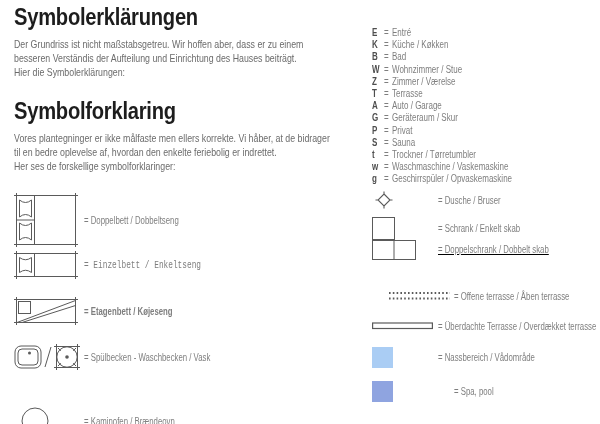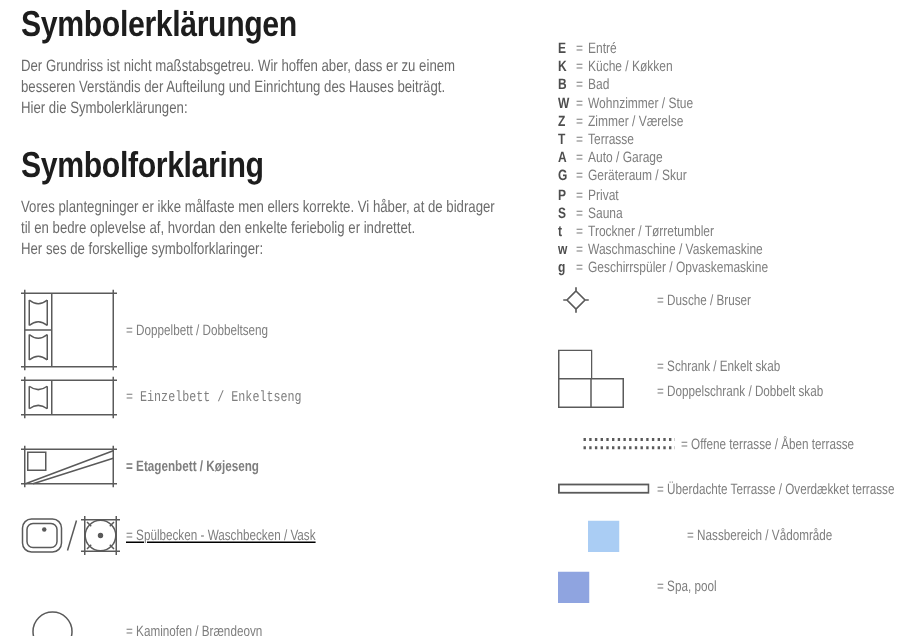--- a/index.html
+++ b/index.html
@@ -74,21 +74,21 @@
   <span class="sym-cell">
     <svg width="64" height="28" viewBox="0 0 64 28">
       <path class="ln" d="M0,2.5 H64 M0,25.5 H64 M2.5,0 V28 M61.5,0 V28"></path>
       <rect class="ln" x="4.5" y="4.5" width="12" height="12"></rect>
       <path class="ln" d="M3,25.5 L61.5,3.5 M8,25.5 L61.5,8.5"></path>
     </svg>
   </span>
   <span class="lbl">= Etagenbett / Køjeseng</span>
 </div>
 
-<div class="legend-row" style="left:14px;top:342px;height:30px;text-decoration:underline;">
+<div class="legend-row" style="left:14px;top:342px;height:30px;">
   <span class="sym-cell">
     <svg width="28" height="28" viewBox="0 0 28 28">
       <rect class="ln" x="1" y="3" width="26" height="22" rx="6"></rect>
       <rect class="ln" x="4" y="6" width="20" height="16" rx="4"></rect>
       <circle class="dot" cx="15.5" cy="10" r="1.5"></circle>
     </svg>
     <svg class="slash" width="8" height="28" viewBox="0 0 8 28">
       <path class="ln" d="M7,4 L1,24"></path>
     </svg>
     <svg width="26" height="28" viewBox="0 0 26 28">
@@ -180,30 +180,30 @@
 
 <div class="legend-row" style="left:372px;top:189px;height:22px;">
   <span class="sym-cell-r">
     <svg width="18" height="18" viewBox="0 0 18 18" style="margin-left:3px;">
       <path class="ln" style="stroke-width:1.1" d="M9,3 L15,9 L9,15 L3,9 Z M9,0.5 V3 M9,15 V17.5 M0.5,9 H3 M15,9 H17.5"></path>
     </svg>
   </span>
   <span class="lbl">= Dusche / Bruser</span>
 </div>
 
-<div class="legend-row" style="left:372px;top:217px;height:23px;margin-top:16px;">
+<div class="legend-row" style="left:372px;top:217px;height:23px;">
   <span class="sym-cell-r">
     <svg width="23" height="23" viewBox="0 0 23 23">
       <rect class="lnw" x="0.5" y="0.5" width="22" height="22"></rect>
     </svg>
   </span>
   <span class="lbl">= Schrank / Enkelt skab</span>
 </div>
 
-<div class="legend-row" style="left:372px;top:251px;height:21px;">
+<div class="legend-row" style="left:372px;top:239px;height:21px;text-decoration:underline;">
   <span class="sym-cell-r">
     <svg width="44" height="20" viewBox="0 0 44 20">
       <rect class="lnw" x="0.5" y="0.5" width="43" height="19"></rect>
       <path class="ln" d="M22,0.5 V19.5"></path>
     </svg>
   </span>
   <span class="lbl">= Doppelschrank / Dobbelt skab</span>
 </div>
 
 <div class="legend-row" style="left:388px;top:290px;height:12px;">
@@ -218,29 +218,29 @@
 
 <div class="legend-row" style="left:372px;top:321px;height:10px;">
   <span class="sym-cell-r">
     <svg width="61" height="8" viewBox="0 0 61 8">
       <rect class="lnw" style="stroke-width:1.2" x="0.6" y="1" width="59.8" height="5.5"></rect>
     </svg>
   </span>
   <span class="lbl">= Überdachte Terrasse / Overdækket terrasse</span>
 </div>
 
-<div class="legend-row" style="left:392px;top:347px;height:21px;">
+<div class="legend-row" style="left:372px;top:347px;height:21px;">
   <span class="sym-cell-r">
     <svg width="21" height="21" viewBox="0 0 21 21">
       <rect x="0" y="0" width="21" height="21" fill="#aacdf4"></rect>
     </svg>
   </span>
   <span class="lbl">= Nassbereich / Vådområde</span>
 </div>
 
-<div class="legend-row" style="left:372px;top:381px;height:21px;">
+<div class="legend-row" style="left:372px;top:381px;height:21px;gap:16px;">
   <span class="sym-cell-r">
     <svg width="21" height="21" viewBox="0 0 21 21">
       <rect x="0" y="0" width="21" height="21" fill="#8fa4e0"></rect>
     </svg>
   </span>
   <span class="lbl">= Spa, pool</span>
 </div>
 
 </body></html>

